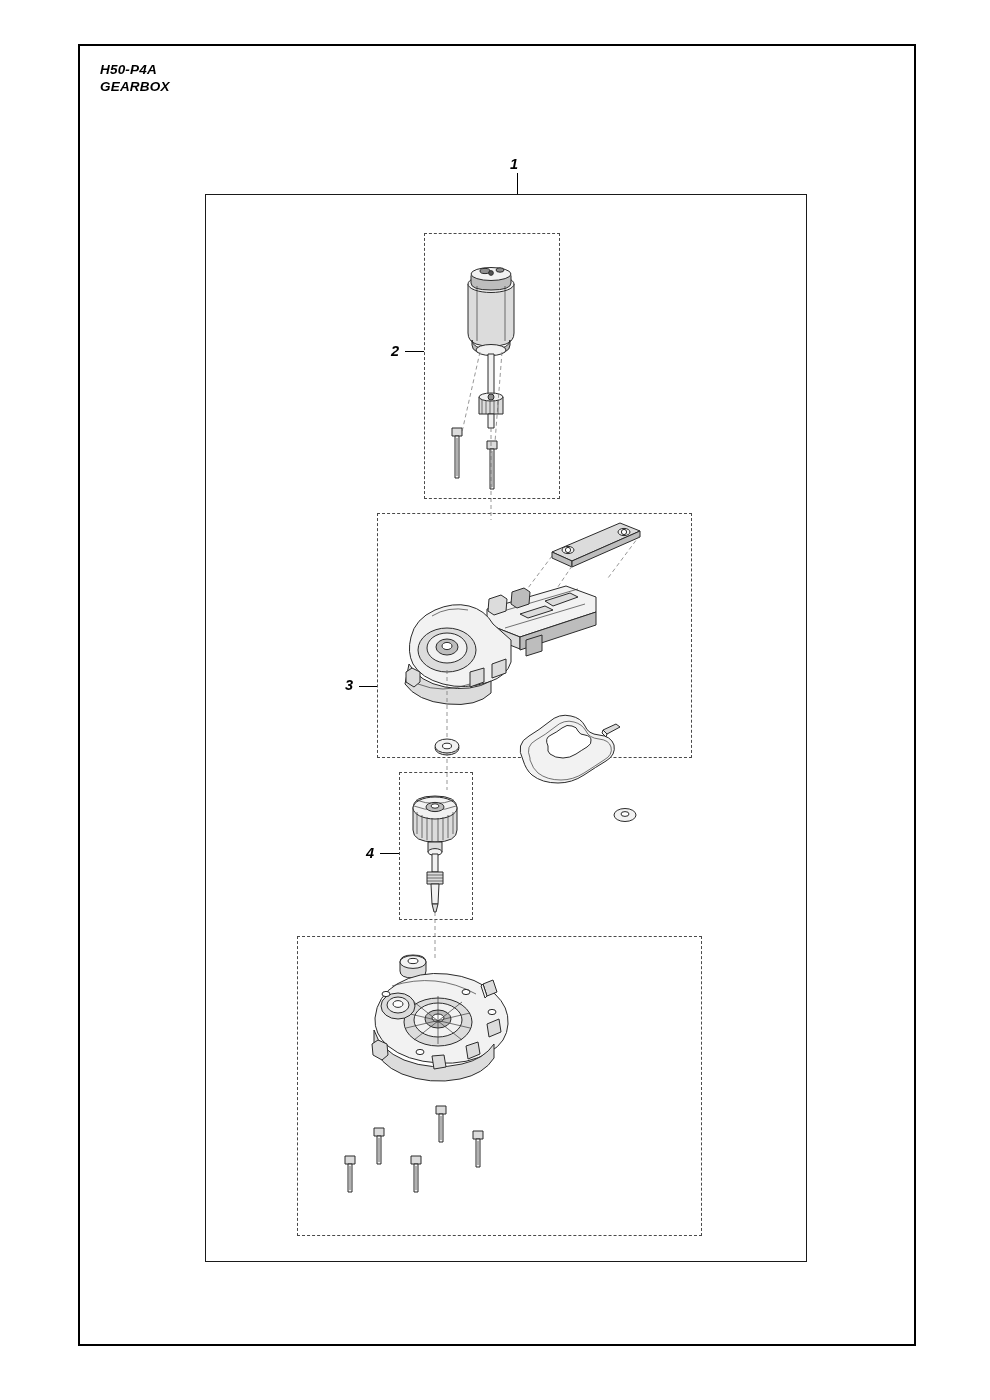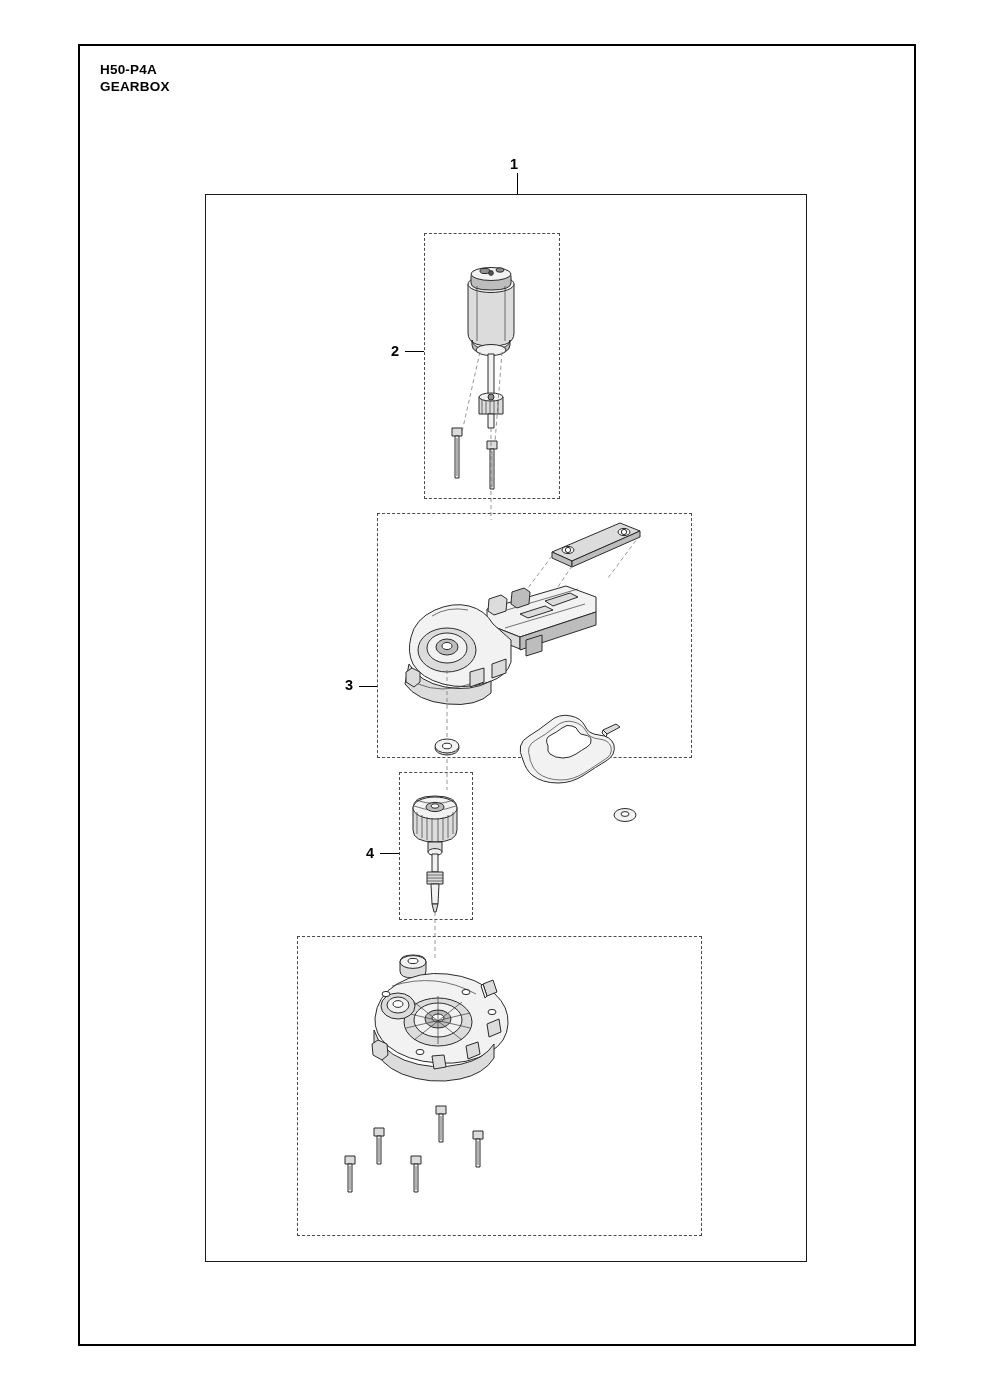--- a/index.html
+++ b/index.html
@@ -11,20 +11,21 @@
     width: 990px;
     height: 1400px;
     font-family: "Liberation Sans", sans-serif;
     color: #000000;
     overflow: hidden;
   }
   .page {
     position: relative;
     width: 990px;
     height: 1400px;
+    font-style: italic;
   }
   
   .page-frame {
     position: absolute;
     left: 78px;
     top: 44px;
     width: 838px;
     height: 1302px;
     border: 2.5px solid #000;
     box-sizing: border-box;

